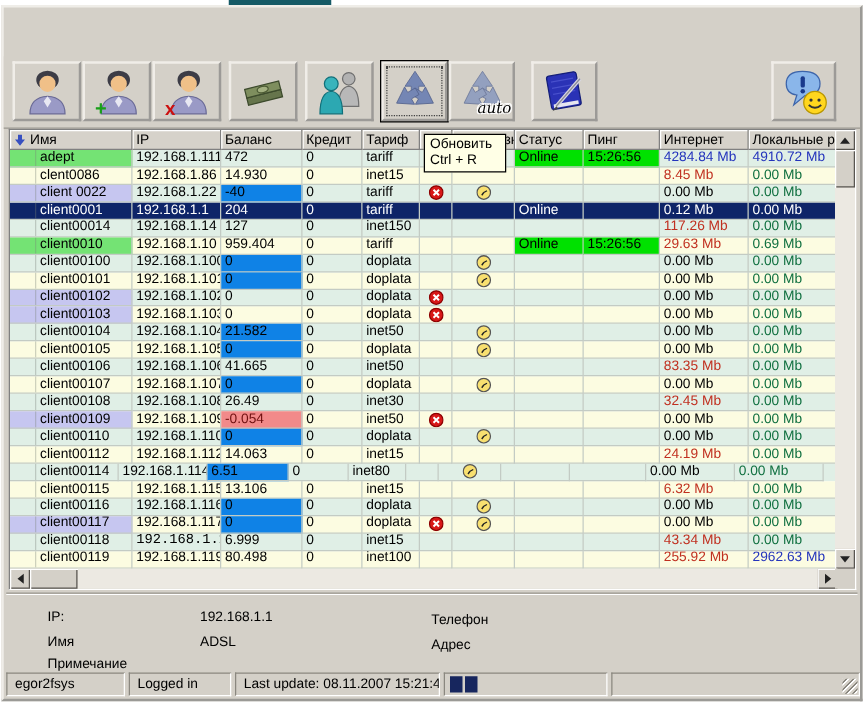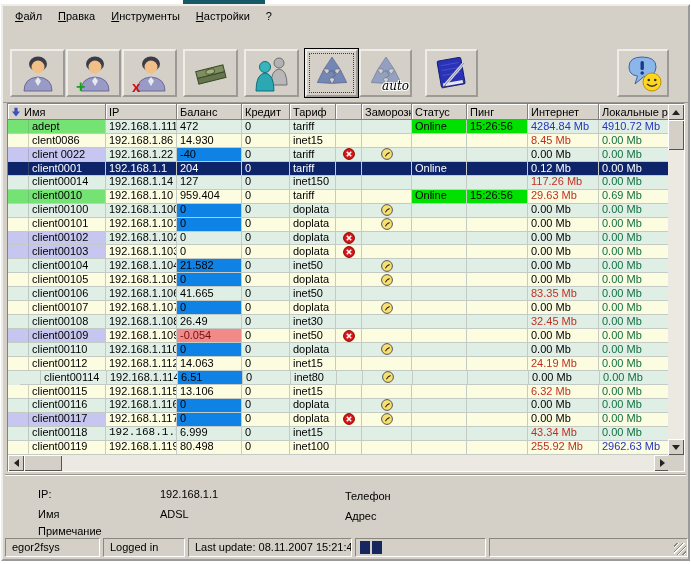--- a/index.html
+++ b/index.html
@@ -103,27 +103,20 @@
   .sort-arrow{flex:0 0 auto;}
 </style>
 </head>
 <body>
 
 <div class="desktop-fragment"></div>
 
 <div class="window">
 
 
-  <div class="menubar" id="menubar">
-      <div class="menu-item"><span class="u">Ф</span>айл</div>
-      <div class="menu-item"><span class="u">П</span>равка</div>
-      <div class="menu-item"><span class="u">И</span>нструменты</div>
-      <div class="menu-item"><span class="u">Н</span>астройки</div>
-      <div class="menu-item">?</div>
-    </div>
 
   <div class="toolbar">
     <div class="tb" style="left:7px;width:55px;">
       <svg width="38" height="40" viewBox="0 0 38 40">
         <ellipse cx="19" cy="11" rx="9" ry="7.5" fill="#3c3c46"></ellipse>
         <circle cx="19" cy="14" r="6.5" fill="#f0c088"></circle>
         <path d="M5,38 Q5,25 19,24 Q33,25 33,38 Z" fill="#9a9ac6" stroke="#6a6a96"></path>
         <path d="M19,24 L16,28 L19,33 L22,28 Z" fill="#e8e8f2"></path>
       </svg>
     </div>
@@ -509,21 +502,21 @@
           <div class="cell c-credit" style="width: 48px;">0</div>
           <div class="cell c-tariff" style="width: 46px;">inet15</div>
           <div class="cell c-blocked" style="width: 26px;"></div>
           <div class="cell c-frozen" style="width: 50px;"></div>
           <div class="cell c-status" style="width: 55px;"></div>
           <div class="cell c-ping" style="width: 61px;"></div>
           <div class="cell c-internet tx-red" style="width: 71px;">24.19 Mb</div>
           <div class="cell c-local tx-green" style="width: 71px;">0.00 Mb</div>
         </div>
         <div class="trow even">
-          <div class="cell c-name" style="width: 87px; margin-left: 12px;">client00114</div>
+          <div class="cell c-name" style="width: 87px;">client00114</div>
           <div class="cell c-ip" style="width: 71px;">192.168.1.114</div>
           <div class="cell c-balance bbg-blue" style="width: 65px;">6.51</div>
           <div class="cell c-credit" style="width: 48px;">0</div>
           <div class="cell c-tariff" style="width: 46px;">inet80</div>
           <div class="cell c-blocked" style="width: 26px;"></div>
           <div class="cell c-frozen" style="width: 50px;">
             <svg width="12" height="12" viewBox="0 0 12 12">
               <circle cx="6" cy="6" r="5.4" fill="#f8e070" stroke="#555"></circle>
               <path d="M6,6 L8.6,4.6 M6,6 L4.4,8.2" stroke="#222" stroke-width="1.1" fill="none"></path>
             </svg>
@@ -629,20 +622,24 @@
           <span class="arr lf"></span>
         </div>
       <div class="thumb" style="left:16px;top:0;width:38px;height:16px;"></div>
       <div class="sbtn" style="right:0;top:0;">
           <span class="arr rt"></span>
         </div>
     </div>
     <div class="corner"></div>
   </div>
 
+  <div class="tooltip">
+    <div>Обновить</div>
+    <div>Ctrl + R</div>
+  </div>
 
   <div class="details">
     <span class="dlbl" style="left:33px;top:13px;">IP:</span>
     <span class="dlbl" style="left:155px;top:13px;">192.168.1.1</span>
     <span class="dlbl" style="left:340px;top:15px;">Телефон</span>
     <span class="dlbl" style="left:33px;top:33px;">Имя</span>
     <span class="dlbl" style="left:155px;top:33px;">ADSL</span>
     <span class="dlbl" style="left:340px;top:35px;">Адрес</span>
     <span class="dlbl" style="left:33px;top:50px;">Примечание</span>
   </div>

